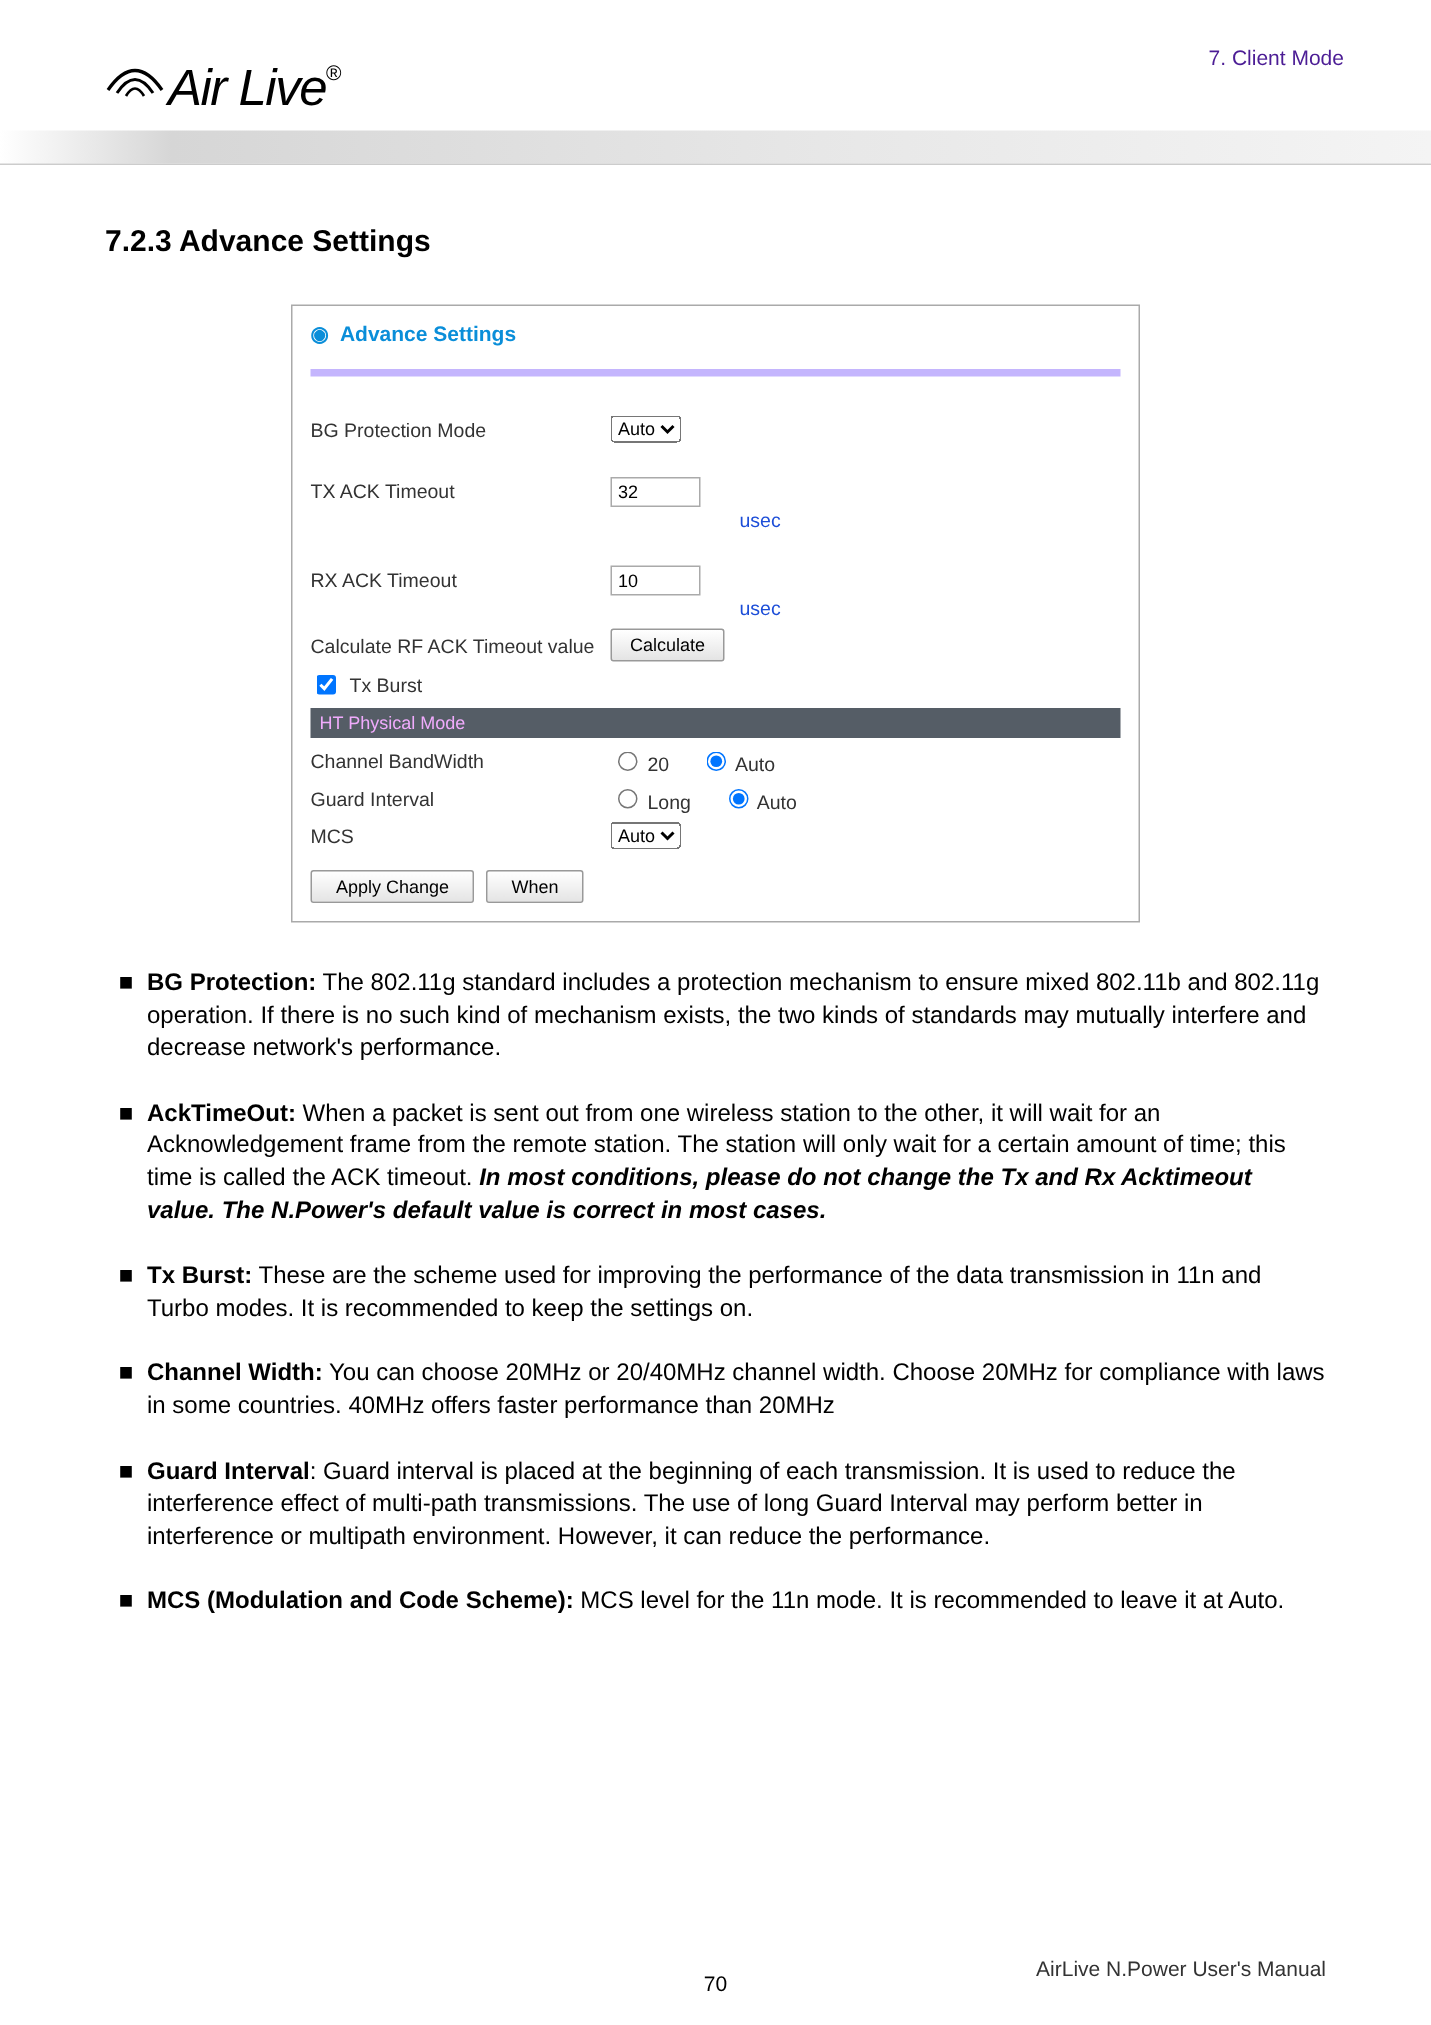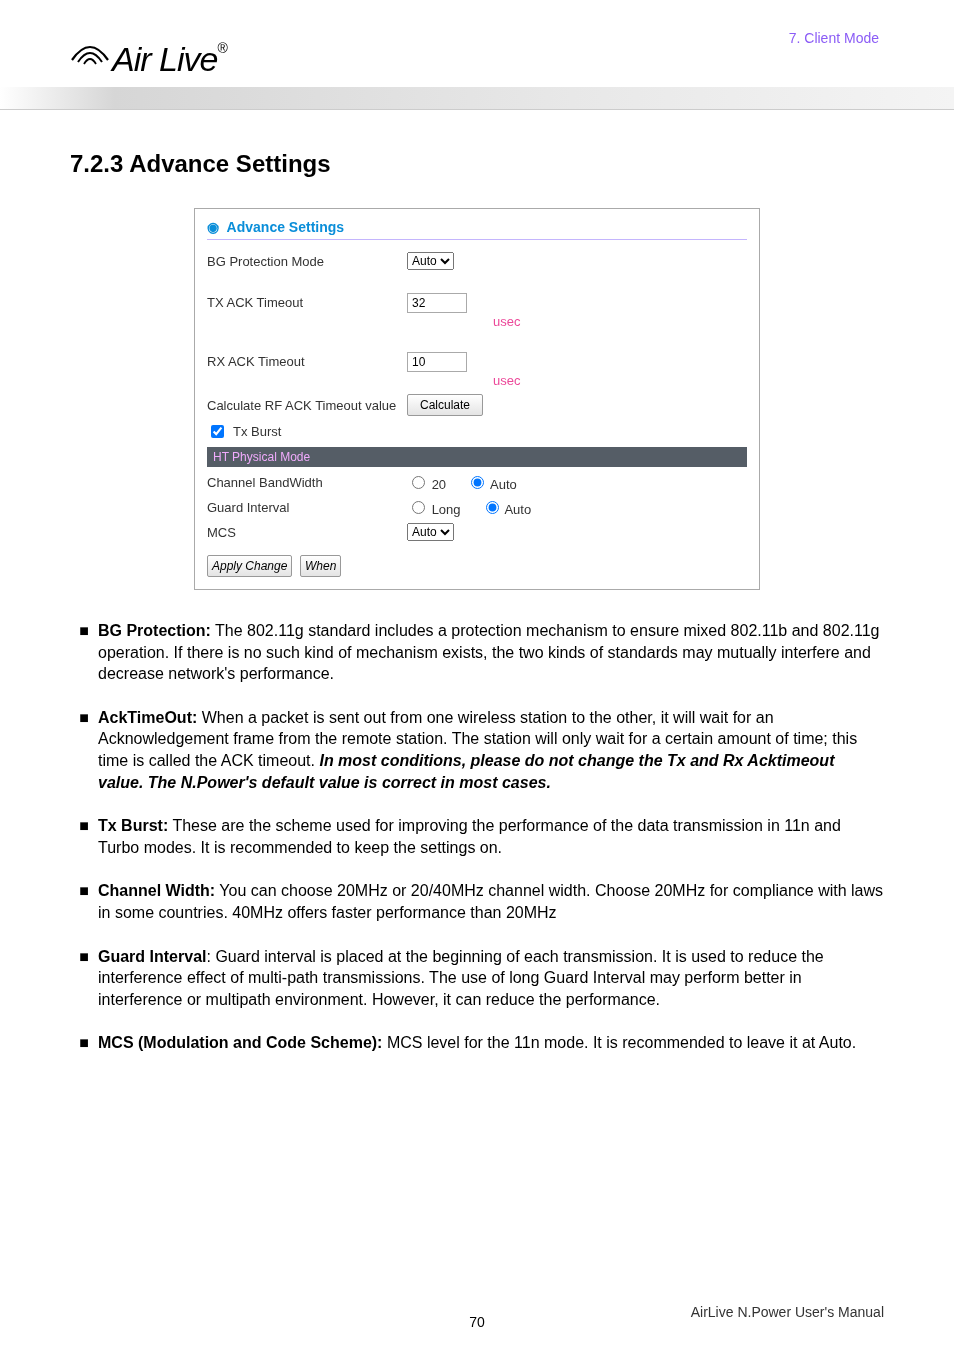--- a/index.html
+++ b/index.html
@@ -12,24 +12,24 @@
   }
   .page {
     width: 954px;
     min-height: 1350px;
     padding: 30px 70px 30px 70px;
     box-sizing: border-box;
     position: relative;
   }
   .header-right {
     position: absolute;
-    right: 75px;
+    right: 58px;
     top: 30px;
     font-size: 14px;
-    color: #8b5cf6;
+    color: #4c1d95;
   }
   .logo {
     margin-top: 10px;
     margin-bottom: 8px;
   }
   .logo-text {
     font-size: 34px;
     font-weight: normal;
     font-style: italic;
     letter-spacing: -1px;
@@ -49,39 +49,39 @@
     background: linear-gradient(90deg, #fff 0%, #d6d6d6 12%, #e8e8e8 60%, #f4f4f4 100%);
     margin-bottom: 40px;
     border-bottom: 1px solid #ccc;
     margin-left: -70px;
     margin-right: -70px;
     padding-left: 70px;
     padding-right: 70px;
     position: relative;
   }
   .section-heading {
-    font-size: 24px;
+    font-size: 20px;
     font-weight: bold;
     margin-bottom: 30px;
   }
   .panel {
     width: 540px;
     margin: 0 auto 30px auto;
     border: 1px solid #aaa;
     padding: 10px 12px 12px 12px;
     font-size: 13px;
     color: #333;
   }
   .panel-title-row {
     color: #0a8ed9;
     font-weight: bold;
     font-size: 14px;
-    margin-bottom: 12px;
-    border-bottom: 1px solid #c4b5fd;
-    padding-bottom: 4px;
+    margin-bottom: 26px;
+    border-bottom: 5px solid #c4b5fd;
+    padding-bottom: 16px;
   }
   .gear {
     display: inline-block;
     color: #0a8ed9;
     margin-right: 4px;
   }
   .form-row {
     display: flex;
     align-items: center;
     margin: 6px 0;
@@ -100,21 +100,21 @@
     font-size: 12px;
     font-family: inherit;
   }
   input[type="text"].short {
     width: 50px;
     padding: 2px 4px;
     border: 1px solid #aaa;
   }
   .usec {
     margin-left: 20px;
-    color: #ec4899;
+    color: #1d4ed8;
     font-size: 13px;
     margin-top: 38px;
   }
   .ht-bar {
     background: #555d66;
     color: #f0abfc;
     font-size: 12px;
     padding: 3px 6px;
     margin-top: 6px;
     margin-bottom: 6px;
@@ -128,22 +128,21 @@
     background: linear-gradient(#fff, #e4e4e4);
     padding: 3px 12px;
     border-radius: 2px;
     cursor: pointer;
   }
   .button-row {
     margin-top: 14px;
   }
   .button-row button {
     margin-right: 4px;
-    padding: 3px 4px;
-    font-style: italic;
+    padding: 3px 16px;
   }
   ul.bullets {
     list-style: none;
     padding: 0;
     margin: 0 0 30px 0;
   }
   ul.bullets > li {
     display: flex;
     margin-bottom: 22px;
     font-size: 16px;

